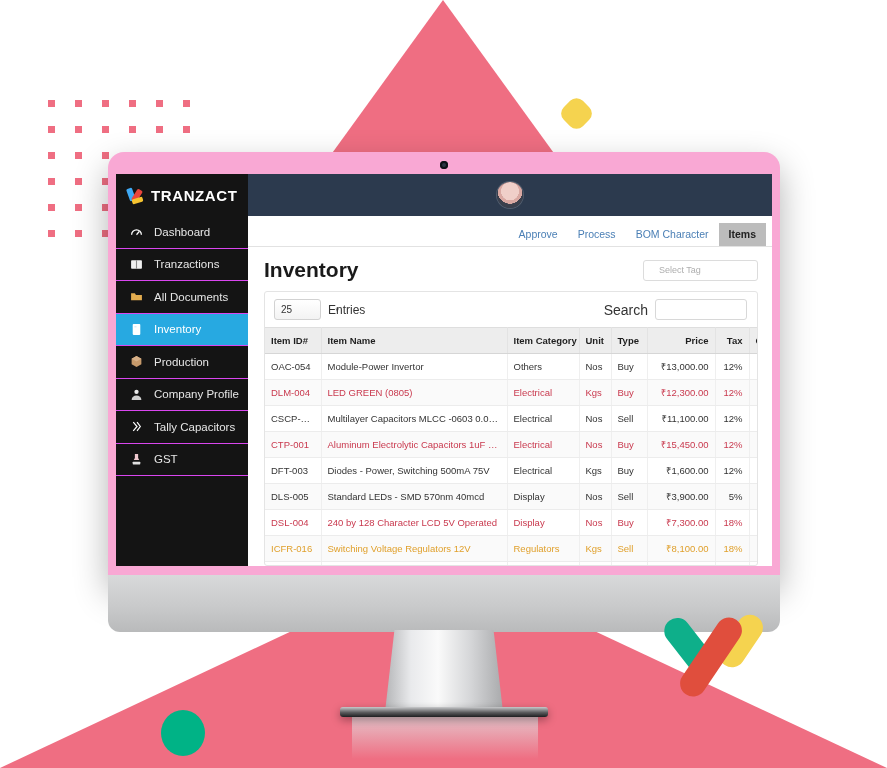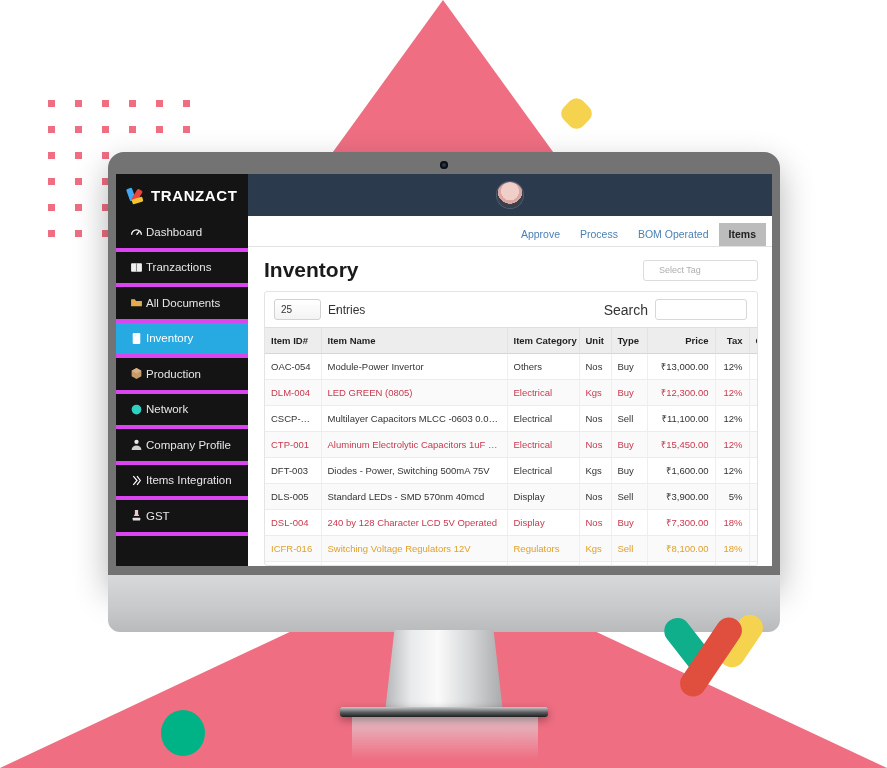--- a/index.html
+++ b/index.html
@@ -110,21 +110,21 @@
     transform: rotate(34deg);
   }
 
   
   .monitor {
     position: absolute;
     left: 108px;
     top: 152px;
     width: 672px;
     height: 428px;
-    background: #737373;
+    background: #f9a8d4;
     border-radius: 16px 16px 4px 4px;
     box-shadow: 0 14px 34px rgba(0,0,0,.3);
   }
   .webcam {
     position: absolute;
     left: 50%;
     top: 9px;
     width: 8px;
     height: 8px;
     margin-left: -4px;
@@ -219,25 +219,25 @@
     font-weight: bold;
     letter-spacing: .6px;
   }
   .nav {
     flex: 1;
   }
   .nav-item {
     height: 31.5px;
     display: flex;
     align-items: center;
-    gap: 3px;
+    gap: 11px;
     padding-left: 13px;
     color: #e6e6e6;
     font-size: 11.5px;
-    border-bottom: 4px solid #d946ef;
+    border-bottom: 1px solid #d946ef;
     cursor: pointer;
   }
   .nav-item.active {
     background: #27a9e1;
     color: #fff;
   }
   .nav-ico {
     width: 14px;
     height: 14px;
     flex: none;
@@ -521,47 +521,39 @@
           <div class="nav-item">
             <span class="nav-ico">
               <svg width="13" height="13" viewBox="0 0 24 24">
                   <path d="M12 2l9 5v10l-9 5-9-5V7z" fill="#c79a6b"></path>
                   <path d="M12 2l9 5-9 5-9-5z" fill="#d8b188"></path>
                 </svg>
             </span>
             <span>Production</span>
           </div>
 
-          <div class="nav-item">
-            <span class="nav-ico">
-              <svg width="13" height="13" viewBox="0 0 24 24">
-                  <circle cx="12" cy="12" r="9" fill="#2ad2bf"></circle>
-                </svg>
-            </span>
-            <span>Network</span>
-          </div>
 
           <div class="nav-item">
             <span class="nav-ico">
               <svg width="13" height="13" viewBox="0 0 24 24">
                   <circle cx="12" cy="7" r="4" fill="#e9e9e9"></circle>
                   <path d="M3 22c0-5 4-8 9-8s9 3 9 8z" fill="#cfcfcf"></path>
                 </svg>
             </span>
             <span>Company Profile</span>
           </div>
 
 
           <div class="nav-item">
             <span class="nav-ico">
               <svg width="13" height="13" viewBox="0 0 24 24">
                   <path d="M6 4l7 8-7 8M13 4l6 8-6 8" fill="none" stroke="#fff" stroke-width="2.2"></path>
                 </svg>
             </span>
-            <span>Items Integration</span>
+            <span>Tally Capacitors</span>
           </div>
 
           <div class="nav-item">
             <span class="nav-ico">
               <svg width="13" height="13" viewBox="0 0 24 24">
                   <path d="M9 2h6v7l2 4H7l2-4z" fill="#efc9cf"></path>
                   <rect x="5" y="16" width="14" height="5" rx="1" fill="#e0e0e0"></rect>
                 </svg>
             </span>
             <span>GST</span>
@@ -572,21 +564,21 @@
 
       <section class="content">
 
         <div class="topbar">
           <div class="avatar"></div>
         </div>
 
         <div class="tabs">
           <div class="tab">Approve</div>
           <div class="tab">Process</div>
-          <div class="tab">BOM Operated</div>
+          <div class="tab">BOM Character</div>
           <div class="tab active">Items</div>
         </div>
 
         <div class="page-head">
           <div class="page-title">Inventory</div>
           <div class="select-tag">Select Tag</div>
         </div>
 
         <div class="card">
           <div class="card-toolbar">

